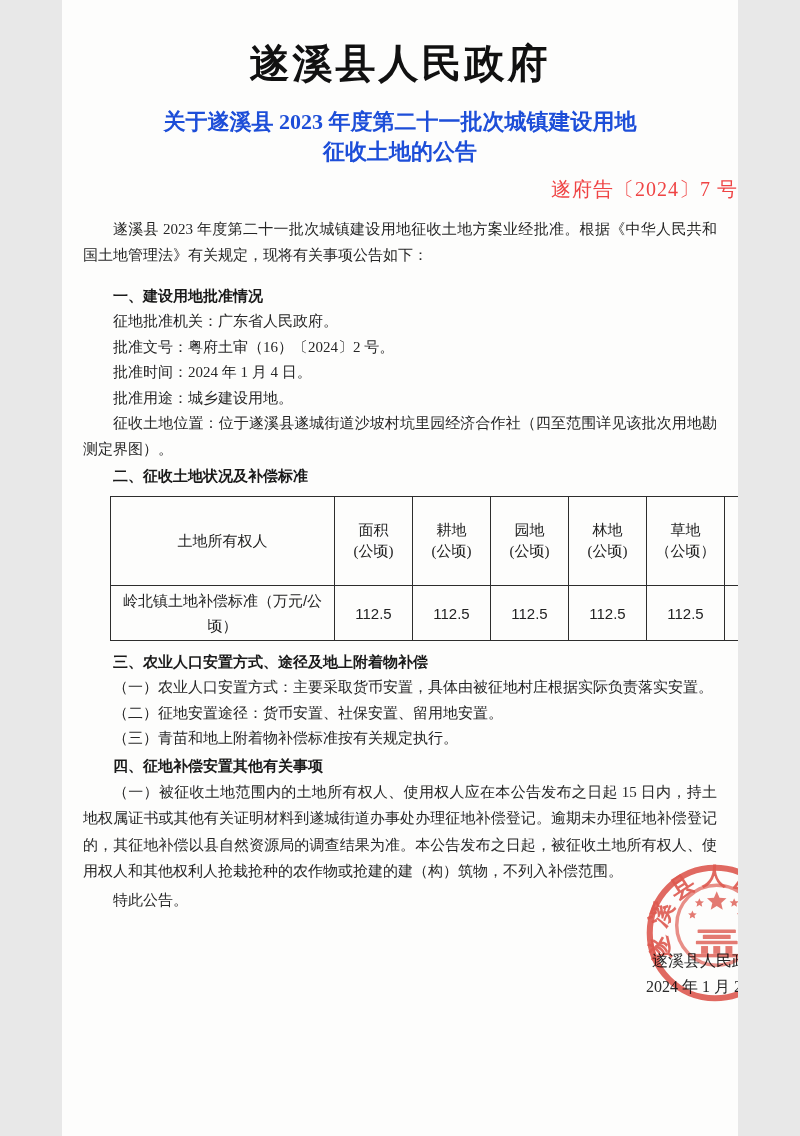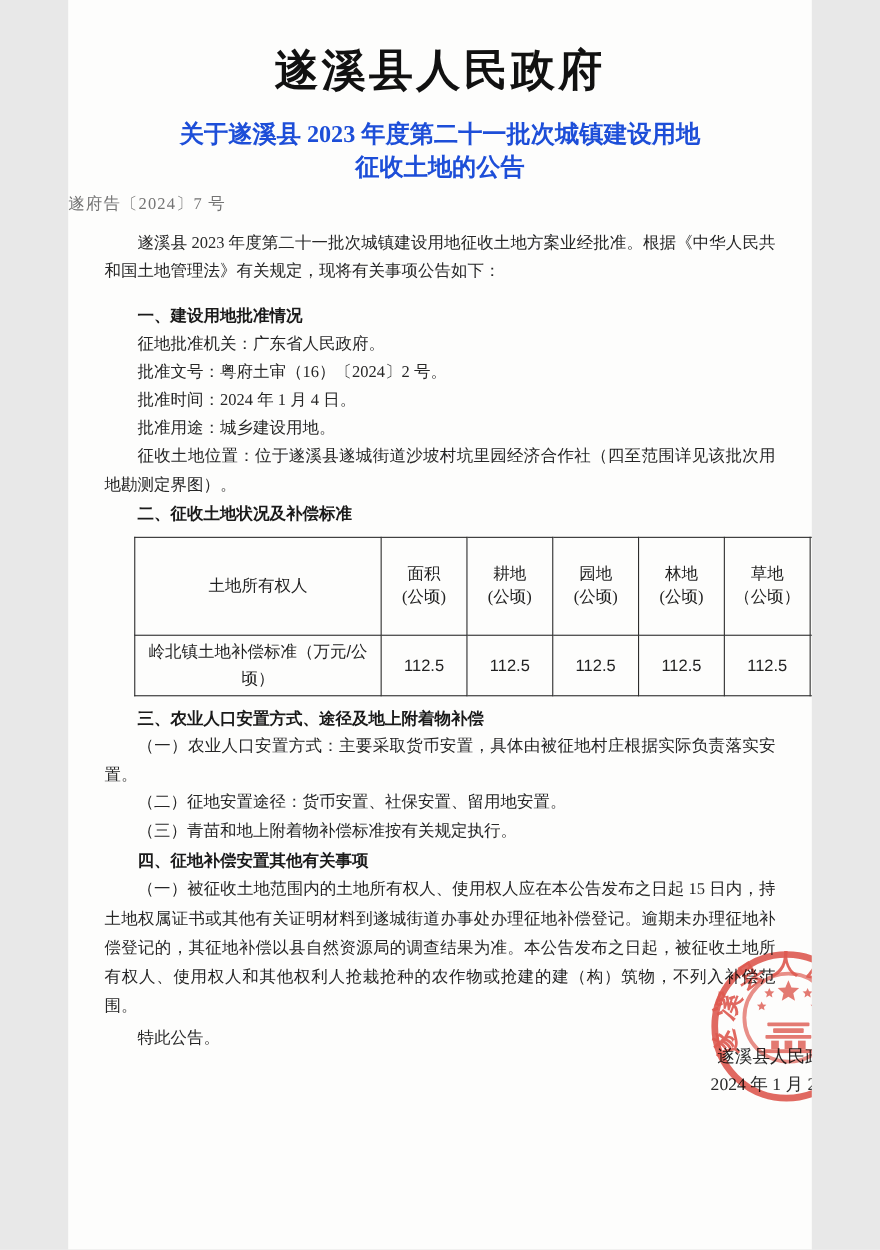--- a/index.html
+++ b/index.html
@@ -24,28 +24,28 @@
   }
   .doc-subtitle{
     text-align:center;
     font-size:22px;
     font-weight:bold;
     line-height:30px;
     color:#1d4ed8;
     margin-top:16px;
   }
   .doc-number{
-    text-align:left;
-    font-size:15px;
-    color:#737373;
+    text-align:right;
+    font-size:20px;
+    color:#ef4444;
     margin-top:9px;
     letter-spacing:1px;
   }
   .content{
-    padding:0 33px;
+    padding:0 21px;
     font-size:15px;
     line-height:25px;
     color:#262626;
     text-align:justify;
   }
   .intro{margin-top:13px;text-indent:2em;line-height:26px;}
   .sec-heading{
     font-family:"Liberation Sans", sans-serif;
     font-weight:bold;
     color:#1a1a1a;

